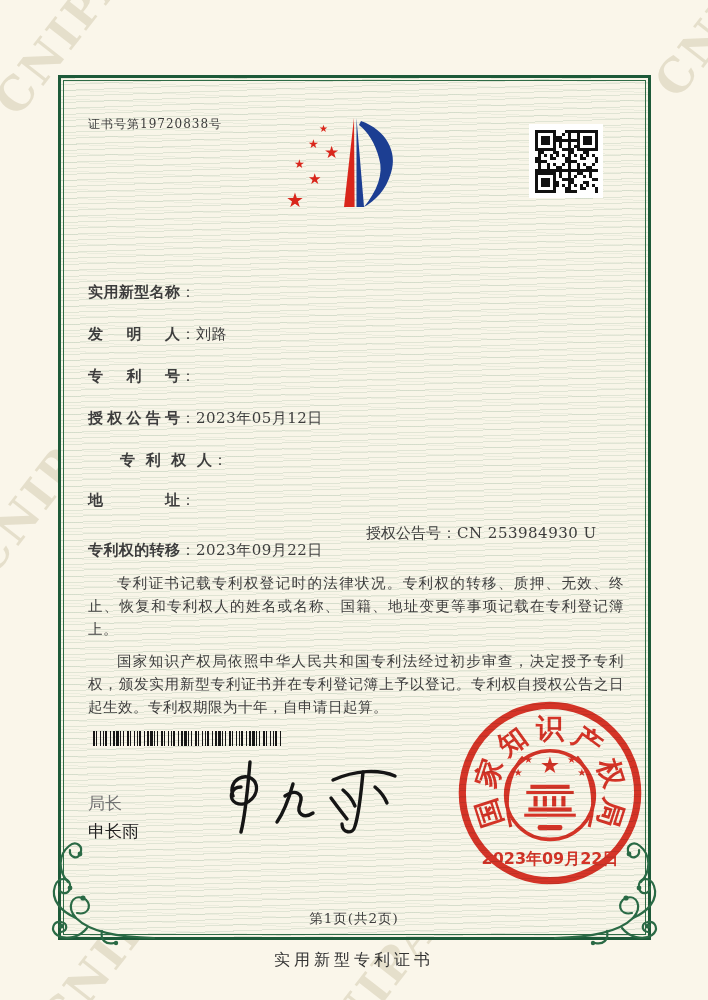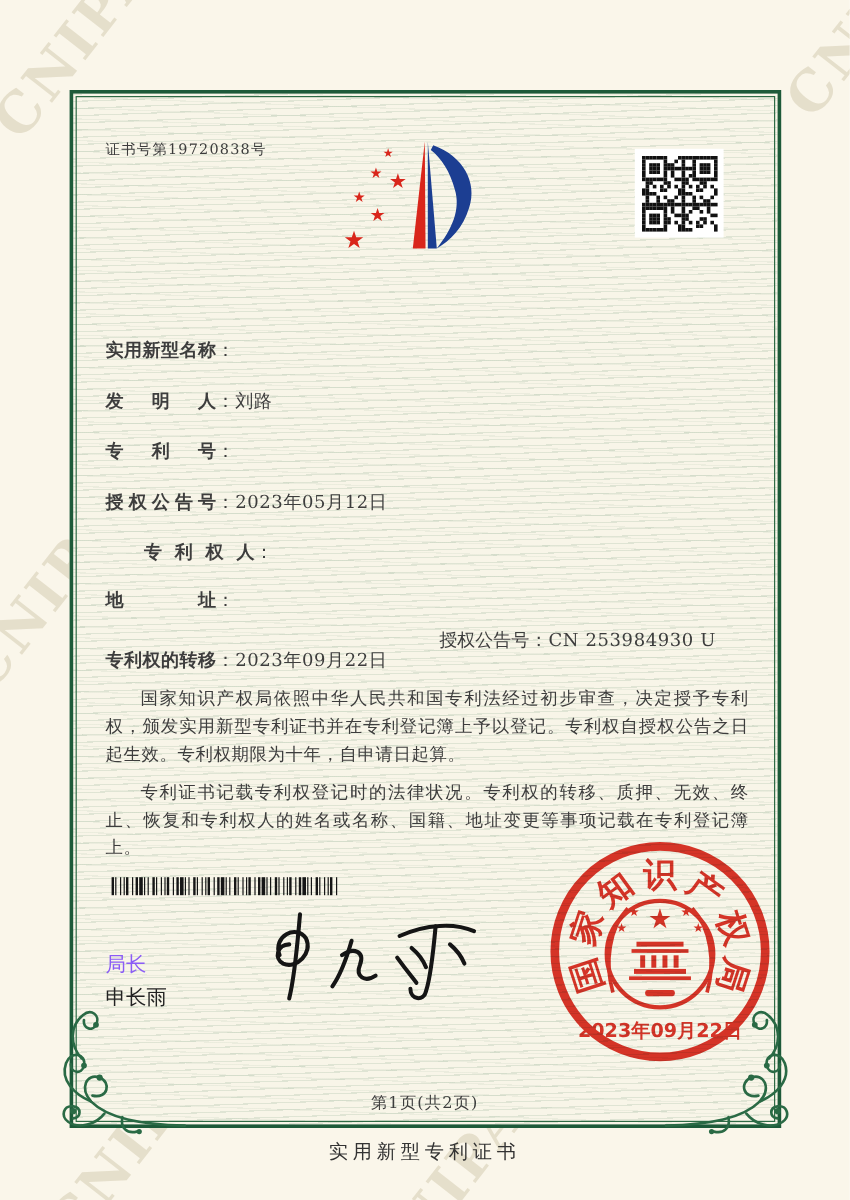--- a/index.html
+++ b/index.html
@@ -79,21 +79,21 @@
   .body-text p {
     font-size:14.5px; color:#3d3d3d; line-height:23px;
     text-indent:2em; text-align:justify; margin-bottom:9px;
     letter-spacing:0.5px;
   }
 
   
   .barcode { position:absolute; left:93px; top:731px; width:192px; height:15px; z-index:5; font-size:0; }
   .barcode i { display:inline-block; height:100%; }
   .barcode i.b { background:#161616; }
-  .sig-title { position:absolute; left:88px; top:792px; font-size:17px; color:#8b5cf6; z-index:5;
+  .sig-title { position:absolute; left:88px; top:792px; font-size:17px; color:#737373; z-index:5;
                font-family:"DejaVu Sans","Liberation Sans",sans-serif; }
   .sig-name  { position:absolute; left:88px; top:820px; font-size:17px; color:#222; z-index:5;
                font-family:"DejaVu Sans","Liberation Sans",sans-serif; }
   .signature { position:absolute; left:205px; top:756px; z-index:5; }
 
   
   .seal { position:absolute; left:452px; top:695px; z-index:7; opacity:0.93; mix-blend-mode:multiply; }
 
   
   .page-num {
@@ -652,22 +652,22 @@
       <span class="fvalue">2023年09月22日</span>
     </div>
     <div class="frow2" style="left:278px; top:241px;">
       <span>授权公告号</span>
       <span class="fcolon">：</span>
       <span class="fvalue">CN 253984930 U</span>
     </div>
   </div>
 
   <div class="body-text">
+    <p>专利证书记载专利权登记时的法律状况。专利权的转移、质押、无效、终止、恢复和专利权人的姓名或名称、国籍、地址变更等事项记载在专利登记簿上。</p>
     <p>国家知识产权局依照中华人民共和国专利法经过初步审查，决定授予专利权，颁发实用新型专利证书并在专利登记簿上予以登记。专利权自授权公告之日起生效。专利权期限为十年，自申请日起算。</p>
-    <p>专利证书记载专利权登记时的法律状况。专利权的转移、质押、无效、终止、恢复和专利权人的姓名或名称、国籍、地址变更等事项记载在专利登记簿上。</p>
   </div>
 
   <div class="barcode" id="barcode"><i class="b" style="width: 2px;"></i><i class="" style="width: 1px;"></i><i class="b" style="width: 1px;"></i><i class="" style="width: 3px;"></i><i class="b" style="width: 1px;"></i><i class="" style="width: 2px;"></i><i class="b" style="width: 1px;"></i><i class="" style="width: 1px;"></i><i class="b" style="width: 2px;"></i><i class="" style="width: 3px;"></i><i class="b" style="width: 1px;"></i><i class="" style="width: 2px;"></i><i class="b" style="width: 2px;"></i><i class="" style="width: 1px;"></i><i class="b" style="width: 3px;"></i><i class="" style="width: 1px;"></i><i class="b" style="width: 1px;"></i><i class="" style="width: 2px;"></i><i class="b" style="width: 1px;"></i><i class="" style="width: 3px;"></i><i class="b" style="width: 2px;"></i><i class="" style="width: 1px;"></i><i class="b" style="width: 1px;"></i><i class="" style="width: 3px;"></i><i class="b" style="width: 1px;"></i><i class="" style="width: 2px;"></i><i class="b" style="width: 1px;"></i><i class="" style="width: 1px;"></i><i class="b" style="width: 2px;"></i><i class="" style="width: 3px;"></i><i class="b" style="width: 1px;"></i><i class="" style="width: 2px;"></i><i class="b" style="width: 2px;"></i><i class="" style="width: 1px;"></i><i class="b" style="width: 3px;"></i><i class="" style="width: 1px;"></i><i class="b" style="width: 1px;"></i><i class="" style="width: 2px;"></i><i class="b" style="width: 1px;"></i><i class="" style="width: 3px;"></i><i class="b" style="width: 2px;"></i><i class="" style="width: 1px;"></i><i class="b" style="width: 1px;"></i><i class="" style="width: 3px;"></i><i class="b" style="width: 1px;"></i><i class="" style="width: 2px;"></i><i class="b" style="width: 1px;"></i><i class="" style="width: 1px;"></i><i class="b" style="width: 2px;"></i><i class="" style="width: 3px;"></i><i class="b" style="width: 1px;"></i><i class="" style="width: 2px;"></i><i class="b" style="width: 2px;"></i><i class="" style="width: 1px;"></i><i class="b" style="width: 3px;"></i><i class="" style="width: 1px;"></i><i class="b" style="width: 1px;"></i><i class="" style="width: 2px;"></i><i class="b" style="width: 1px;"></i><i class="" style="width: 3px;"></i><i class="b" style="width: 2px;"></i><i class="" style="width: 1px;"></i><i class="b" style="width: 1px;"></i><i class="" style="width: 3px;"></i><i class="b" style="width: 1px;"></i><i class="" style="width: 2px;"></i><i class="b" style="width: 1px;"></i><i class="" style="width: 1px;"></i><i class="b" style="width: 2px;"></i><i class="" style="width: 3px;"></i><i class="b" style="width: 1px;"></i><i class="" style="width: 2px;"></i><i class="b" style="width: 2px;"></i><i class="" style="width: 1px;"></i><i class="b" style="width: 3px;"></i><i class="" style="width: 1px;"></i><i class="b" style="width: 1px;"></i><i class="" style="width: 2px;"></i><i class="b" style="width: 1px;"></i><i class="" style="width: 3px;"></i><i class="b" style="width: 2px;"></i><i class="" style="width: 1px;"></i><i class="b" style="width: 1px;"></i><i class="" style="width: 3px;"></i><i class="b" style="width: 1px;"></i><i class="" style="width: 2px;"></i><i class="b" style="width: 1px;"></i><i class="" style="width: 1px;"></i><i class="b" style="width: 2px;"></i><i class="" style="width: 3px;"></i><i class="b" style="width: 1px;"></i><i class="" style="width: 2px;"></i><i class="b" style="width: 2px;"></i><i class="" style="width: 1px;"></i><i class="b" style="width: 3px;"></i><i class="" style="width: 1px;"></i><i class="b" style="width: 1px;"></i><i class="" style="width: 2px;"></i><i class="b" style="width: 1px;"></i><i class="" style="width: 3px;"></i><i class="b" style="width: 2px;"></i><i class="" style="width: 1px;"></i><i class="b" style="width: 1px;"></i><i class="" style="width: 3px;"></i><i class="b" style="width: 1px;"></i><i class="" style="width: 2px;"></i><i class="b" style="width: 1px;"></i><i class="" style="width: 1px;"></i><i class="b" style="width: 2px;"></i><i class="" style="width: 3px;"></i><i class="b" style="width: 1px;"></i><i class="" style="width: 2px;"></i></div>
 
   <div class="sig-title">局长</div>
   <div class="sig-name">申长雨</div>
   <svg class="signature" width="200" height="84" viewBox="0 0 200 84">
     <g stroke="#151515" stroke-width="3.4" fill="none" stroke-linecap="round" stroke-linejoin="round">
       <path d="M28,40 C22,24 42,14 50,26 C56,38 42,52 31,47 C23,43 26,31 36,31"></path>
       <path d="M45,6 C43,28 41,56 36,76"></path>

